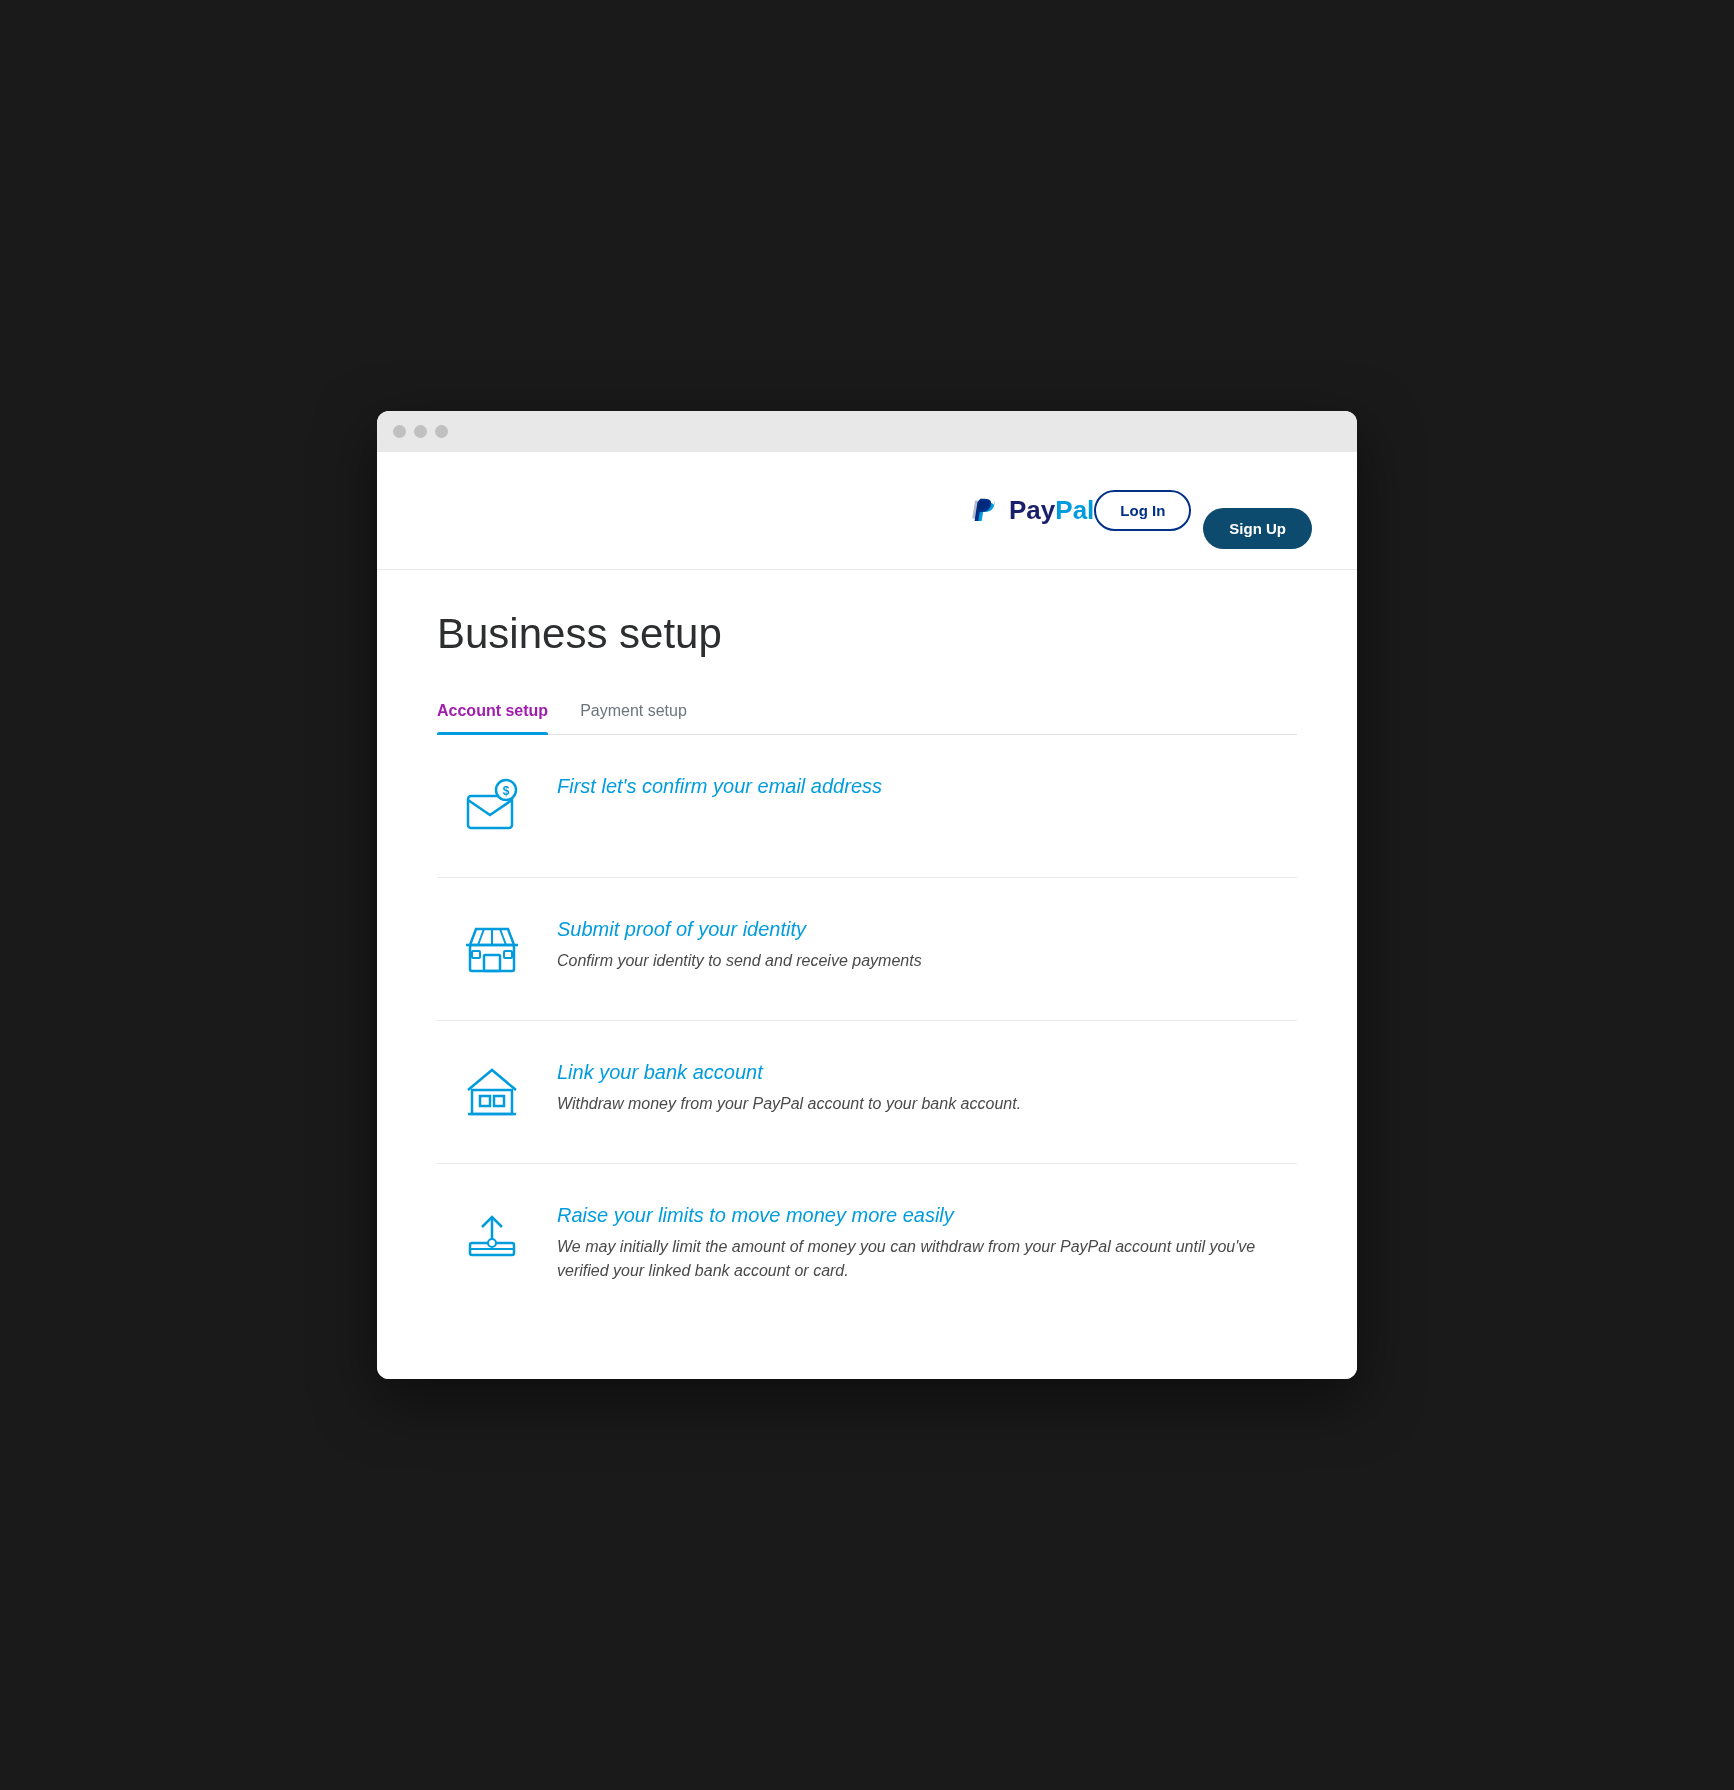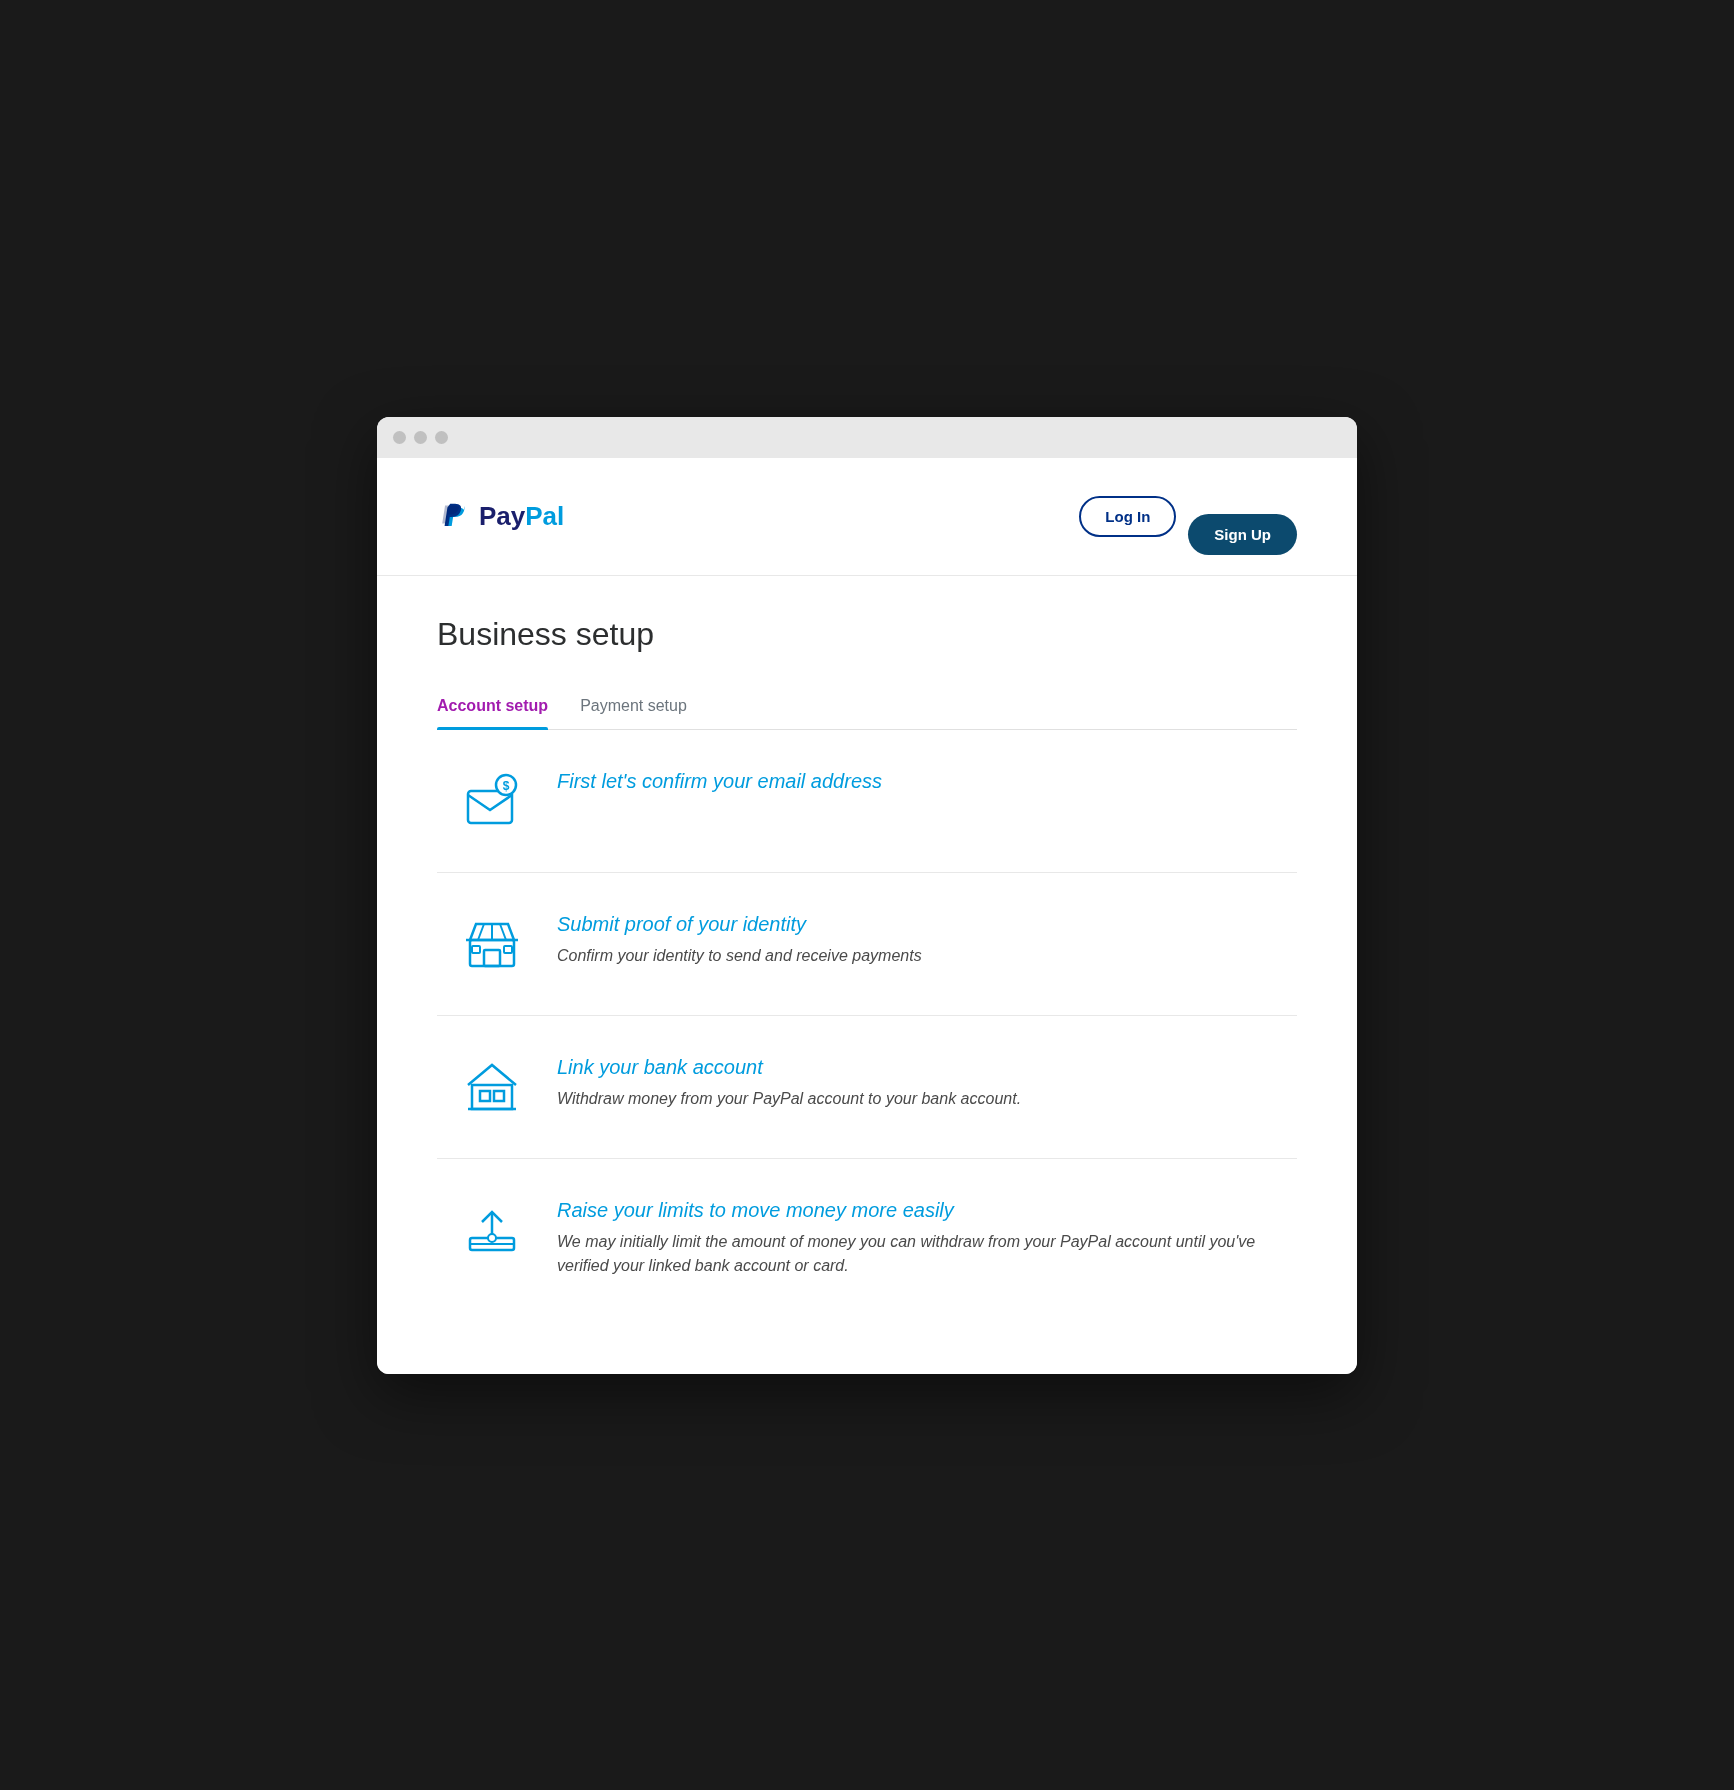--- a/index.html
+++ b/index.html
@@ -38,22 +38,22 @@
 
     .page-content {
       background: #ffffff;
       min-height: 900px;
     }
 
     
     .header {
       display: flex;
       align-items: center;
-      justify-content: space-between;
-      padding: 20px 60px;
+      justify-content: flex-end;
+      padding: 20px 45px;
       border-bottom: 1px solid #e8e8e8;
     }
 
     .logo {
       display: flex;
       align-items: center;
       gap: 6px;
     }
 
     .logo-icon {
@@ -102,21 +102,21 @@
       cursor: pointer;
       margin-top: 36px;
     }
 
     
     .main {
       padding: 40px 60px 60px;
     }
 
     .page-title {
-      font-size: 32px;
+      font-size: 42px;
       font-weight: 400;
       color: #2c2e2f;
       margin-bottom: 30px;
     }
 
     
     .tabs {
       display: flex;
       border-bottom: 1px solid #e0e0e0;
       margin-bottom: 0;

